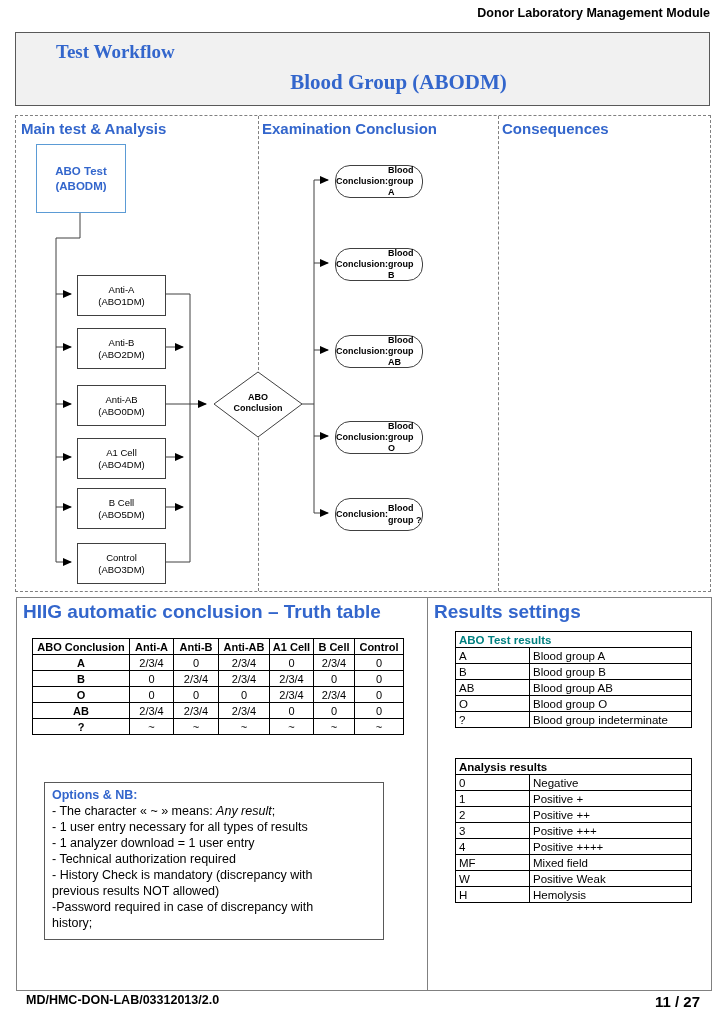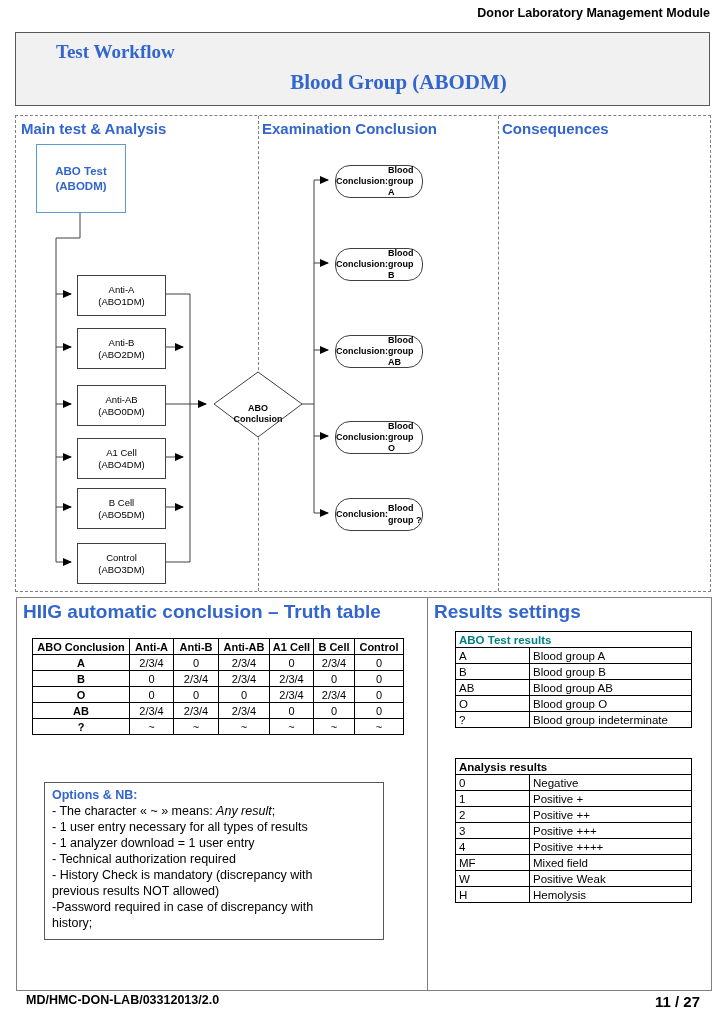--- a/index.html
+++ b/index.html
@@ -29,21 +29,21 @@
   .rootbox{position:absolute;left:20px;top:28px;width:88px;height:67px;border:1.5px solid #5b9bd5;
            background:#fff;display:flex;flex-direction:column;align-items:center;justify-content:center;
            color:#3366cc;font-weight:bold;font-size:11.5px;line-height:1.3;}
   .testbox{position:absolute;left:61px;width:87px;height:39px;border:1px solid #404040;background:#fff;
            display:flex;flex-direction:column;align-items:center;justify-content:center;
            font-size:9.5px;line-height:1.25;}
   .stadium{position:absolute;left:319px;width:86px;height:31px;border:1px solid #404040;background:#fff;
            border-radius:15px;display:flex;flex-direction:row;align-items:center;justify-content:center;
            font-size:9px;font-weight:bold;line-height:1.25;}
   .diamond-label{position:absolute;left:198px;top:276px;width:88px;text-align:center;
-                 font-size:9px;font-weight:bold;line-height:1.25;margin-top:11px;}
+                 font-size:9px;font-weight:bold;line-height:1.25;}
 
   
   .panel{position:absolute;top:597px;height:392px;border:1px solid #808080;background:#fff;}
   .panel-left{left:16px;width:411px;}
   .panel-right{left:427px;width:283px;}
   .panel-title{position:absolute;left:6px;top:3px;font-size:19px;font-weight:bold;color:#3366cc;white-space:nowrap;}
 
   table{border-collapse:collapse;}
   .truth{position:absolute;left:15px;top:40px;font-size:11px;}
   .truth th,.truth td{border:1.5px solid #000;height:15px;padding:0 2px;text-align:center;margin-top:32px;}

